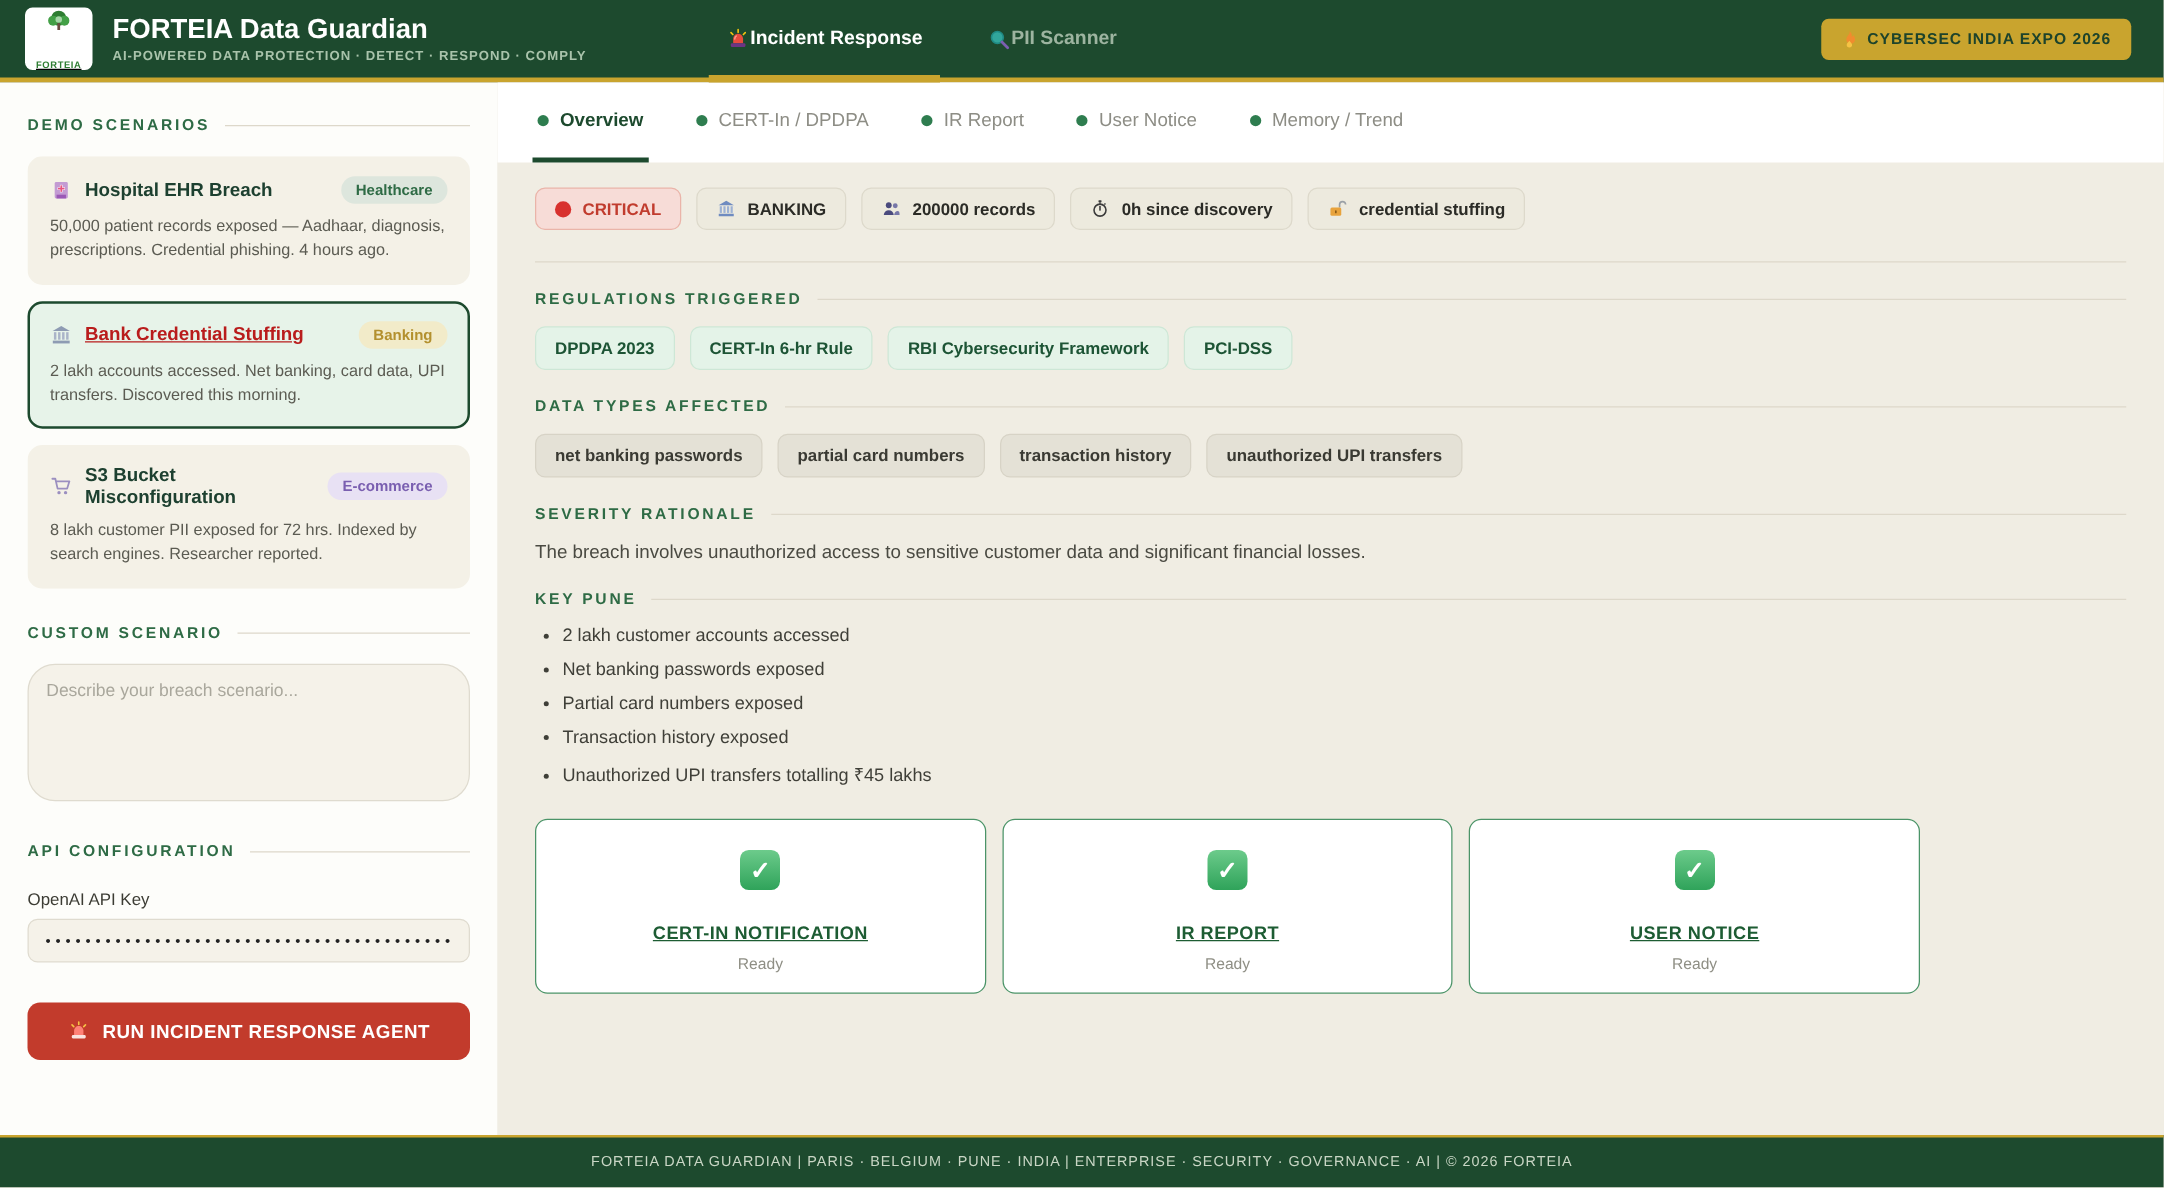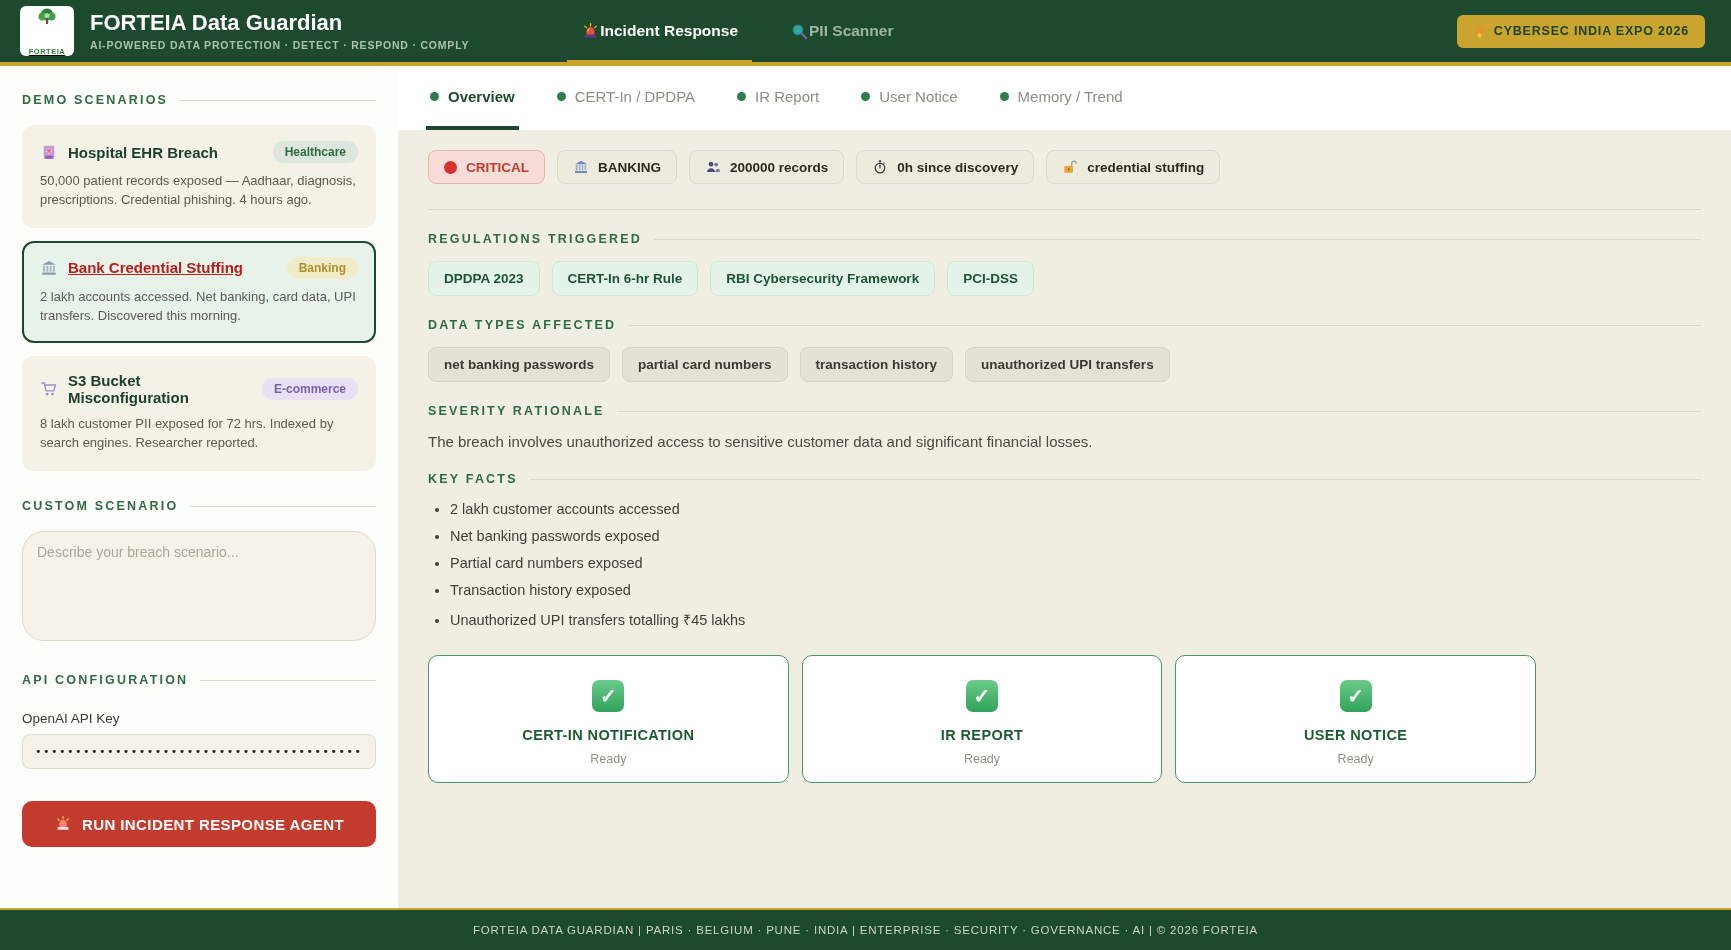--- a/index.html
+++ b/index.html
@@ -132,21 +132,21 @@
   .status-card {
     flex:1; background:#fff; border:1.5px solid #4b9468; border-radius:10px;
     padding:24px 10px 16px; text-align:center;
   }
   .check-box {
     width:32px; height:32px; border-radius:7px; margin:0 auto;
     background:linear-gradient(#6ccb8b,#2fa35a); color:#fff;
     display:flex; align-items:center; justify-content:center;
     font-size:20px; font-weight:700;
   }
-  .status-title { margin-top:15px; color:#1d5c33; font-weight:700; font-size:14.5px; letter-spacing:0.4px; }
+  .status-title { margin-top:27px; color:#1d5c33; font-weight:700; font-size:14.5px; letter-spacing:0.4px;text-decoration:underline; }
   .status-ready { margin-top:9px; color:#8f8f85; font-size:12.5px; }
 
   
   .app-footer {
     flex:0 0 42px; height:42px; background:#1d4a2e; border-top:2px solid #c9a42e;
     display:flex; align-items:center; justify-content:center;
     color:#c9d6c5; font-size:11.5px; letter-spacing:0.8px;
   }
 
   .icon { display:inline-flex; align-items:center; justify-content:center; }
@@ -377,21 +377,21 @@
       <div class="chip-row">
         <span class="chip gray">net banking passwords</span>
         <span class="chip gray">partial card numbers</span>
         <span class="chip gray">transaction history</span>
         <span class="chip gray">unauthorized UPI transfers</span>
       </div>
 
       <div class="section-heading">SEVERITY RATIONALE</div>
       <p class="severity-text">The breach involves unauthorized access to sensitive customer data and significant financial losses.</p>
 
-      <div class="section-heading">KEY FACTS</div>
+      <div class="section-heading">KEY PUNE</div>
       <ul class="facts-list">
         <li>2 lakh customer accounts accessed</li>
         <li>Net banking passwords exposed</li>
         <li>Partial card numbers exposed</li>
         <li>Transaction history exposed</li>
         <li>Unauthorized UPI transfers totalling ₹45 lakhs</li>
       </ul>
 
       <div class="status-grid">
         <div class="status-card">

